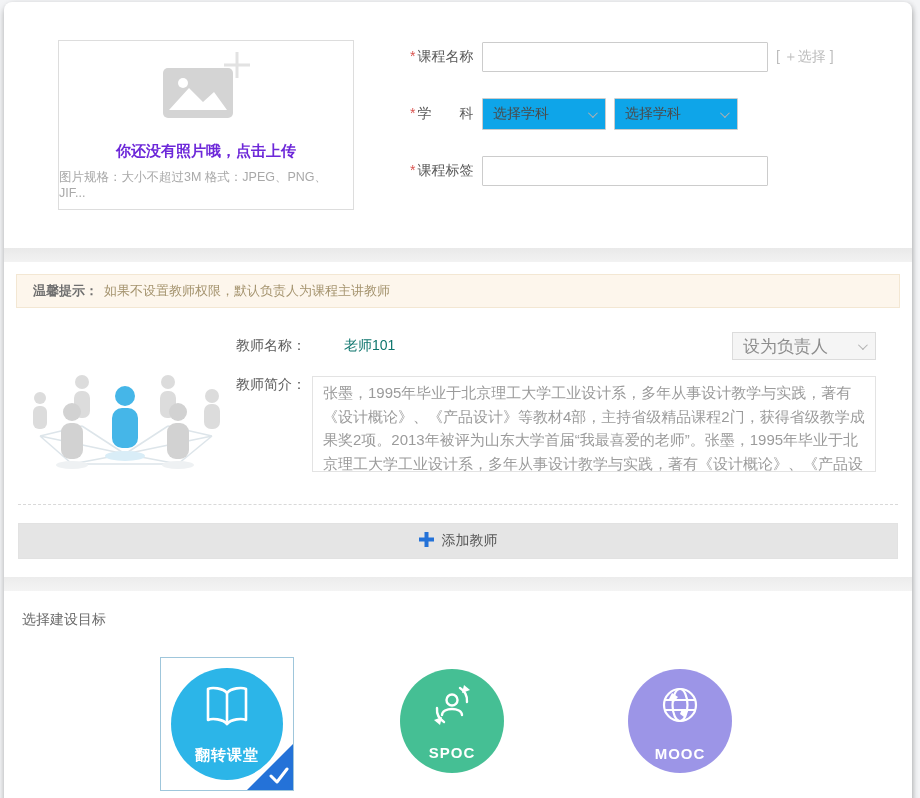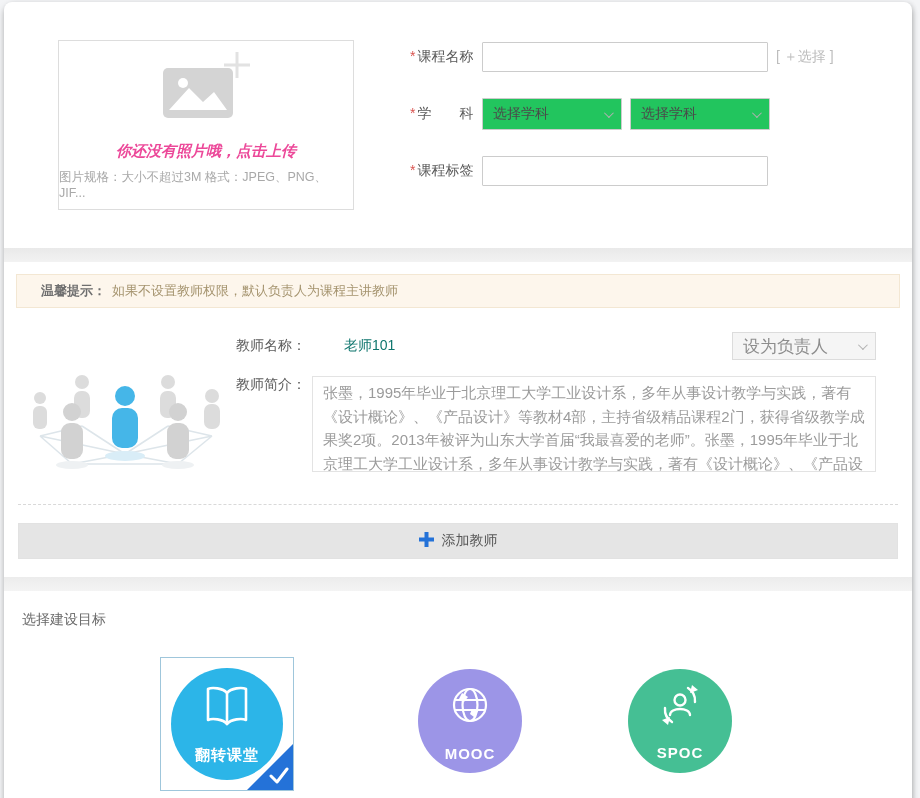--- a/index.html
+++ b/index.html
@@ -9,52 +9,52 @@
     border-radius:8px; box-shadow:0 4px 6px rgba(0,0,0,0.28), 2px 0 4px rgba(0,0,0,0.08);
     overflow:hidden; position:relative;
   }
 
   
   .top-section { display:flex; padding:38px 36px 38px 54px; }
   .upload-box {
     width:296px; height:170px; border:1px solid #ddd; background:#fff;
     display:flex; flex-direction:column; align-items:center; justify-content:center; cursor:pointer;
   }
-  .upload-title { font-size:15px; font-weight:bold; color:#ec4899; margin-top:14px;font-style:italic; }
+  .upload-title { font-size:15px; font-weight:bold; color:#6d28d9; margin-top:14px; }
   .upload-spec { font-size:12.5px; color:#a9a9a9; margin-top:8px; }
 
   .form-col { flex:1; margin-left:56px; padding-top:2px; }
   .form-row { display:flex; align-items:center; margin-bottom:26px; }
   .form-row:last-child { margin-bottom:0; }
   .req { color:#d9534f; font-size:14px; margin-right:2px; }
   .f-label { font-size:14px; color:#595959; width:72px; flex:none; }
   .f-input {
     height:30px; border:1px solid #ccc; background:#fff; outline:none;
     font-size:13px; color:#333; padding:0 8px; border-radius:1px;
   }
   .w-wide { width:286px; }
   .sel {
-    width:140px; height:32px; border:1px solid #ccc; background:#22c55e;
+    width:124px; height:32px; border:1px solid #ccc; background:#0ea5e9;
     display:flex; align-items:center; justify-content:space-between;
     padding:0 10px; font-size:14px; color:#4a4a4a; cursor:pointer; border-radius:1px;
   }
   .sel + .sel { margin-left:8px; }
   .chev { width:7px; height:7px; border-right:1.5px solid #b0b0b0; border-bottom:1.5px solid #b0b0b0; transform:rotate(45deg) translateY(-2px); }
   .pick-link { font-size:14px; color:#bdbdbd; margin-left:8px; cursor:pointer; white-space:nowrap; }
 
   
   .band { height:14px; background:linear-gradient(#e9e9e9,#f2f2f2); }
   .dash-div { border-top:1px dashed #d9d9d9; margin:20px 14px 0; }
 
   
   .tip {
     margin:12px 12px 0; background:#fdf6ec; border:1px solid #f3e7d3;
     padding:7px 16px; font-size:13px; color:#a5946f;
   }
-  .tip b { color:#6f6f6f; font-weight:bold; margin-right:6px;margin-left:8px; }
+  .tip b { color:#6f6f6f; font-weight:bold; margin-right:6px; }
 
   
   .teacher { display:flex; padding:14px 36px 0 18px; }
   .t-img { width:206px; flex:none; margin-top:26px; }
   .t-body { flex:1; margin-left:8px; }
   .t-head { display:flex; align-items:center; margin-top:10px;gap:32px; }
   .t-label { font-size:14px; color:#5c5c5c; width:76px; flex:none; }
   .t-name { font-size:14px; color:#0f766e; flex:1; }
   .role-sel {
     width:144px; height:28px; background:#f5f5f5; border:1px solid #dcdcdc;
@@ -225,43 +225,43 @@
           </span>
           <span class="c-label">翻转课堂</span>
         </div>
         <div class="corner">
           <svg width="20" height="17" viewBox="0 0 20 17">
               <polyline points="2,9 8,15 18,2" fill="none" stroke="#ffffff" stroke-width="3" stroke-linecap="round" stroke-linejoin="round"></polyline>
             </svg>
         </div>
       </div>
 
-      <div class="circle c-mooc">
-        <span>
-          <svg width="48" height="48" viewBox="0 0 48 48" fill="none" stroke="#ffffff" stroke-width="2.2">
-            <circle cx="24" cy="24" r="16"></circle>
-            <ellipse cx="24" cy="24" rx="7.5" ry="16"></ellipse>
-            <path d="M9 19 H39 M9 29 H39"></path>
-            <path d="M16 12 L22 16 L18 21 L13 18 Z" fill="#ffffff" stroke="none"></path>
-            <path d="M26 28 L32 30 L28 36 L24 33 Z" fill="#ffffff" stroke="none"></path>
-          </svg>
-        </span>
-        <span class="c-label">MOOC</span>
-      </div>
-
       <div class="circle c-spoc">
         <span>
           <svg width="48" height="46" viewBox="0 0 48 46" fill="none" stroke="#ffffff" stroke-width="2.4" stroke-linecap="round">
             <circle cx="24" cy="18" r="5.5"></circle>
             <path d="M14 33 C14 25 34 25 34 33"></path>
             <path d="M32 6 A15 15 0 0 1 39 20"></path>
             <path d="M16 40 A15 15 0 0 1 9 26"></path>
             <path d="M36 3 L42 8 L34 11 Z" fill="#ffffff" stroke="none"></path>
             <path d="M12 43 L6 38 L14 35 Z" fill="#ffffff" stroke="none"></path>
           </svg>
         </span>
         <span class="c-label">SPOC</span>
       </div>
 
+      <div class="circle c-mooc">
+        <span>
+          <svg width="48" height="48" viewBox="0 0 48 48" fill="none" stroke="#ffffff" stroke-width="2.2">
+            <circle cx="24" cy="24" r="16"></circle>
+            <ellipse cx="24" cy="24" rx="7.5" ry="16"></ellipse>
+            <path d="M9 19 H39 M9 29 H39"></path>
+            <path d="M16 12 L22 16 L18 21 L13 18 Z" fill="#ffffff" stroke="none"></path>
+            <path d="M26 28 L32 30 L28 36 L24 33 Z" fill="#ffffff" stroke="none"></path>
+          </svg>
+        </span>
+        <span class="c-label">MOOC</span>
+      </div>
+
     </div>
   </div>
 
 </div>
 
 </body></html>

